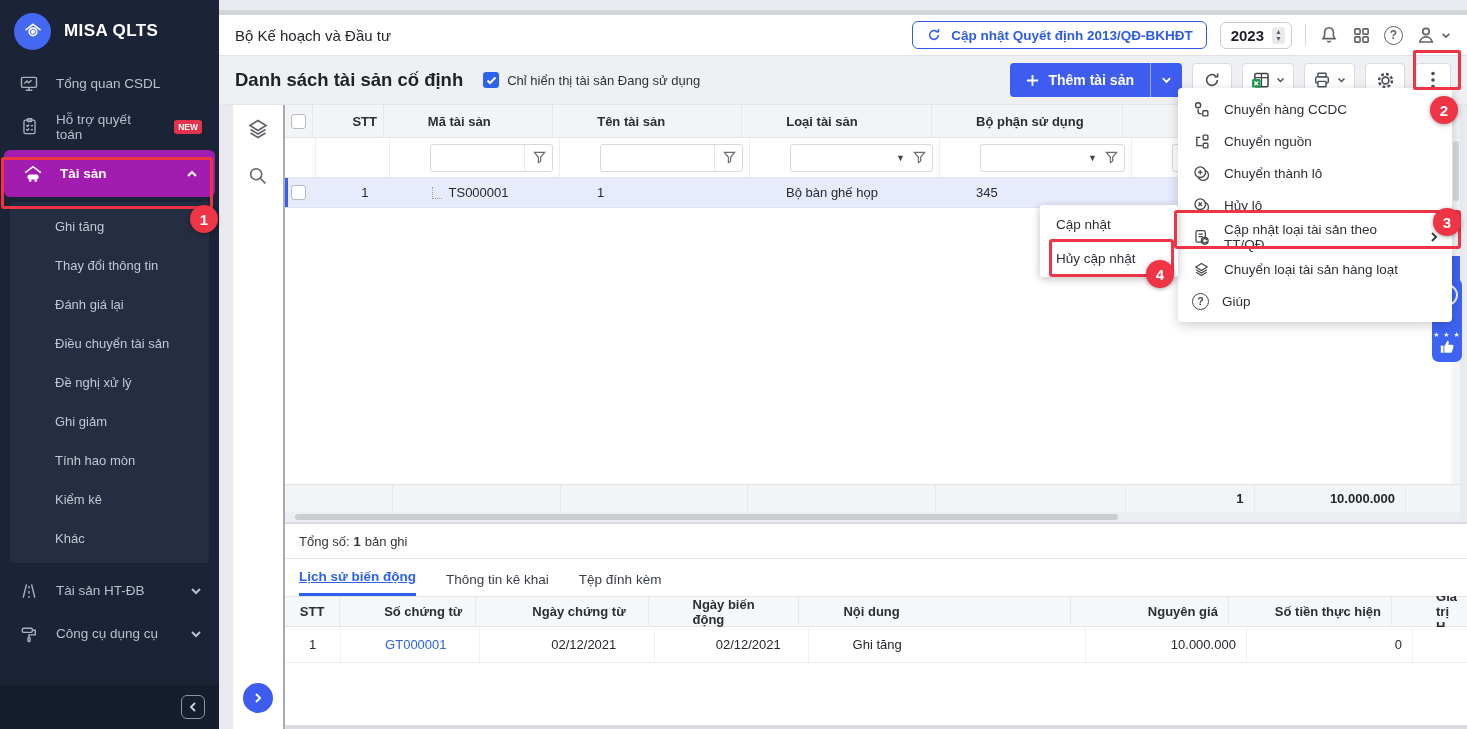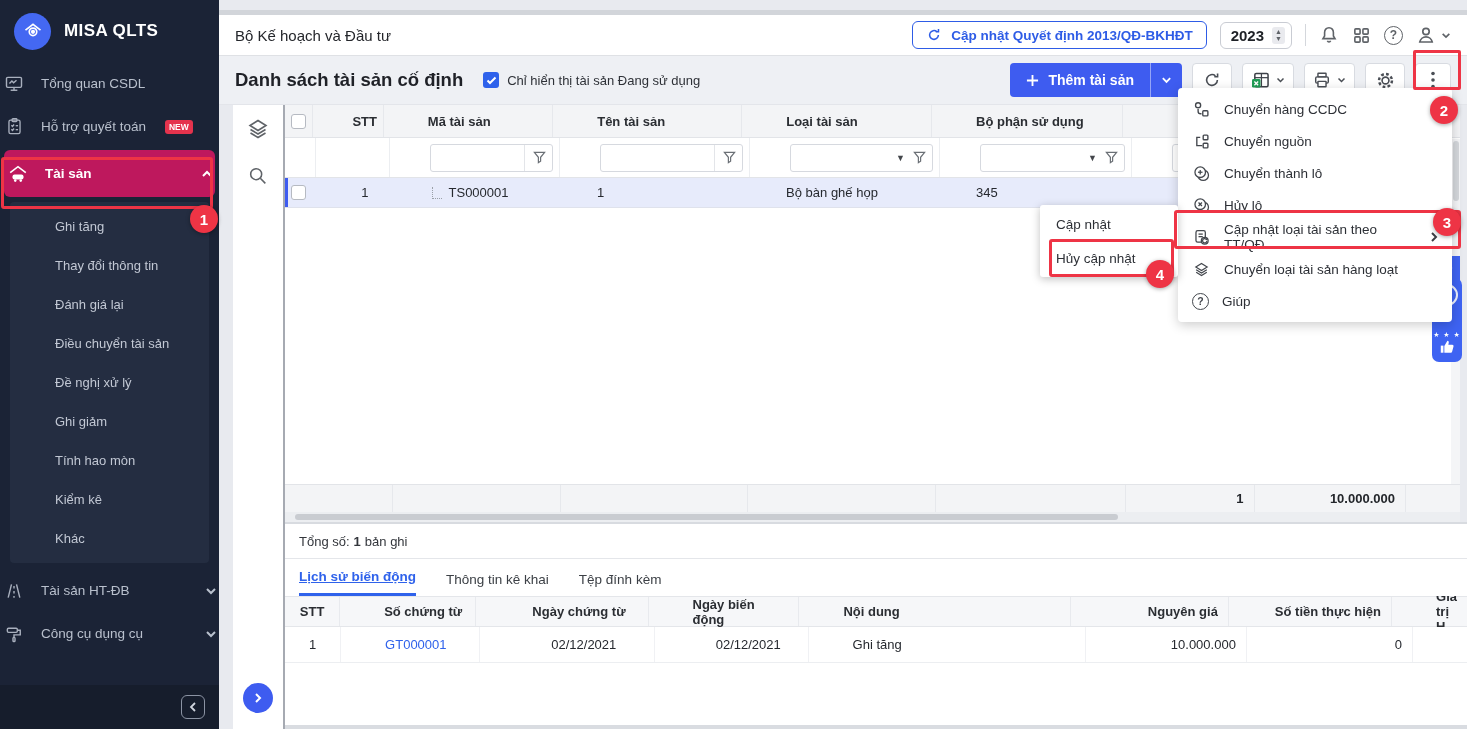--- a/index.html
+++ b/index.html
@@ -5,23 +5,23 @@
   * { margin:0; padding:0; box-sizing:border-box; }
   html,body { background:#9aa0a8; }
   body { font-family:"Liberation Sans","DejaVu Sans",sans-serif; }
   .app { position:relative; width:1467px; height:729px; background:#e8eaef; overflow:hidden; }
 
   
   .sidebar { position:absolute; left:0; top:0; width:219px; height:729px; background:#1b2336; display:flex; flex-direction:column; z-index:10;justify-content:center; }
   .logo-row { display:flex; align-items:center; gap:13px; padding:12px 14px; height:62px; }
   .logo-circle { width:37px; height:37px; border-radius:50%; background:#4468f2; display:flex; align-items:center; justify-content:center; flex:0 0 auto; }
   .app-name { color:#fff; font-weight:bold; font-size:17px; letter-spacing:.4px; }
-  .nav-item { display:flex; align-items:center; gap:15px; padding:0 2px; height:43px; font-size:13.5px; color:#b9c0cd; cursor:pointer; }
+  .nav-item { display:flex; align-items:center; gap:15px; padding:0 17px; height:43px; font-size:13.5px; color:#b9c0cd; cursor:pointer; }
   .nav-item .nicon { width:24px; display:flex; justify-content:center; color:#a9b0be; flex:0 0 auto; }
-  .nav-item.active { background:#be185d; color:#fff; border-radius:6px; margin:2px 4px; height:47px; font-weight:bold; }
+  .nav-item.active { background:#a21caf; color:#fff; border-radius:6px; margin:2px 4px; height:47px; font-weight:bold; }
   .nav-item.active .nicon { color:#fff; }
   .nav-chev { margin-left:auto; color:inherit; display:flex; }
   .badge-new { background:#e5334d; color:#fff; font-size:8.5px; font-weight:bold; padding:2px 4px; border-radius:3px; margin-left:4px; }
   .subnav { background:#242d41; margin:3px 10px 6px 10px; border-radius:4px; padding:5px 0; }
   .subnav-item { padding:12px 16px 12px 45px; font-size:13px; color:#c2c8d4; cursor:pointer; }
   .sidebar-spacer { flex:1; }
   .sidebar-footer { height:44px; background:#161d2c; display:flex; align-items:center; justify-content:flex-end; padding:0 14px; }
   .collapse-btn { width:24px; height:24px; border:1px solid #8b93a3; border-radius:6px; color:#cfd4dd; display:flex; align-items:center; justify-content:center; cursor:pointer; background:transparent; }
 
   

